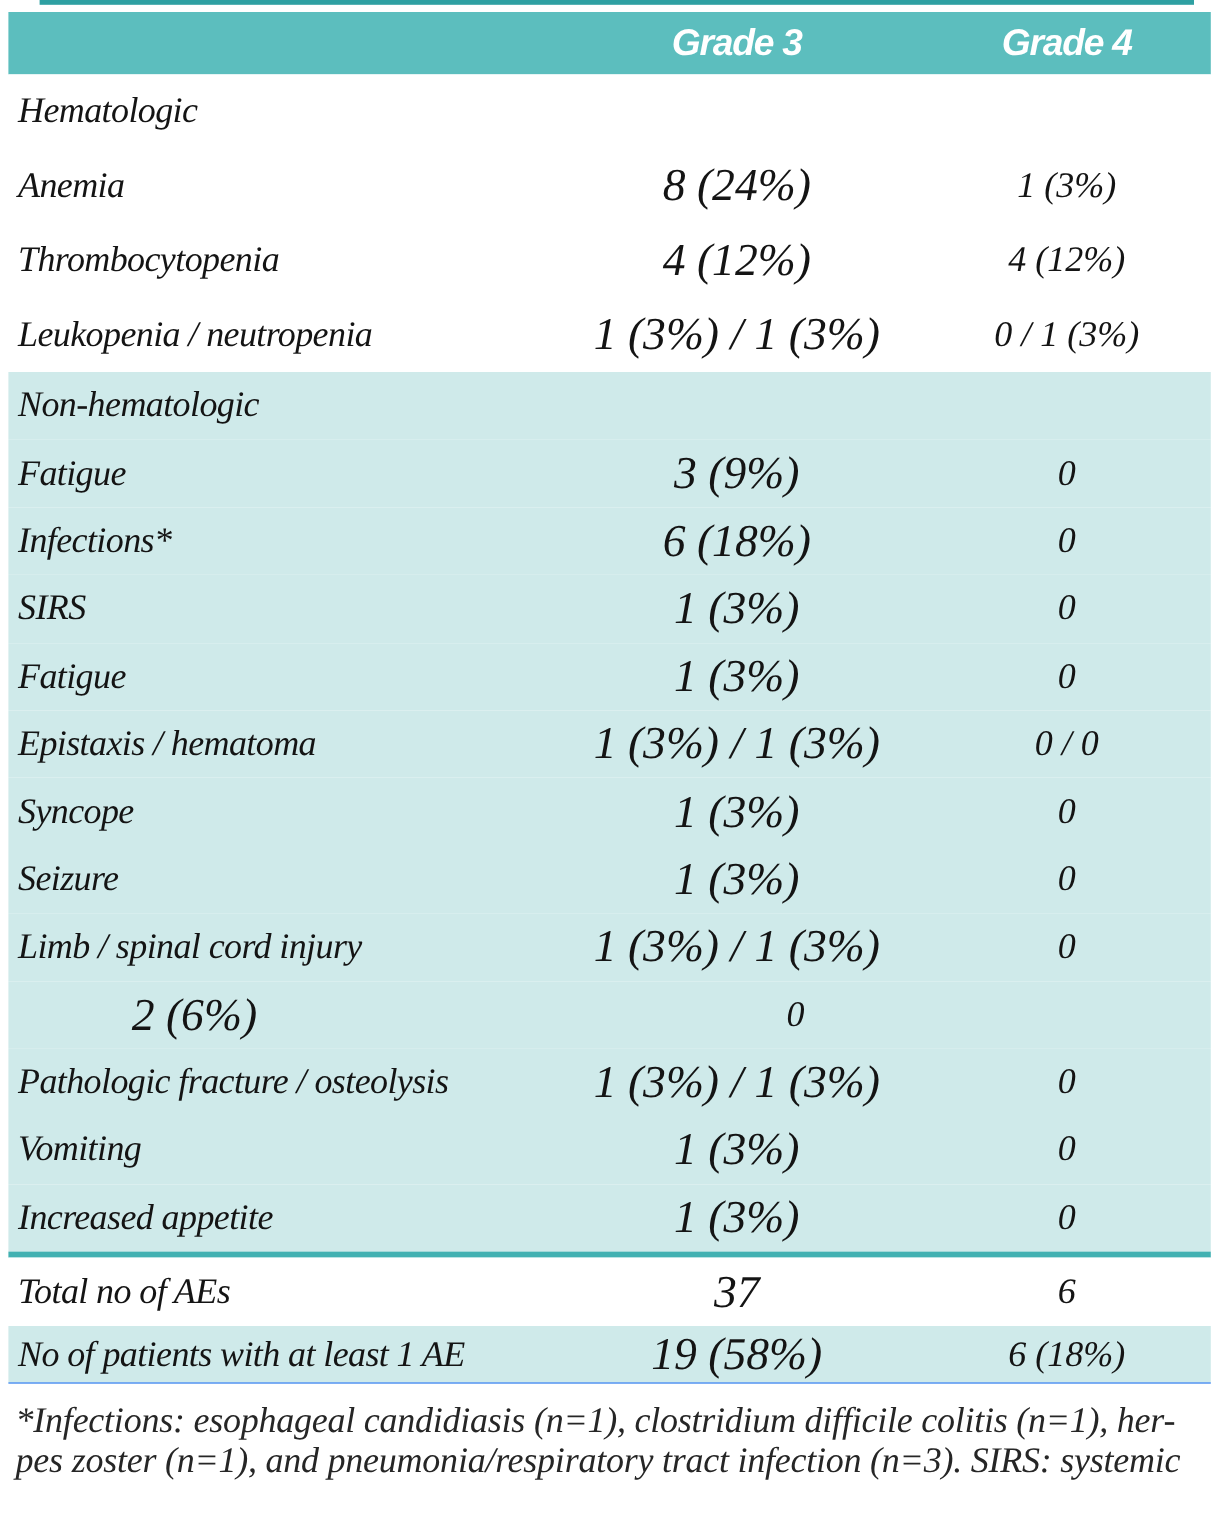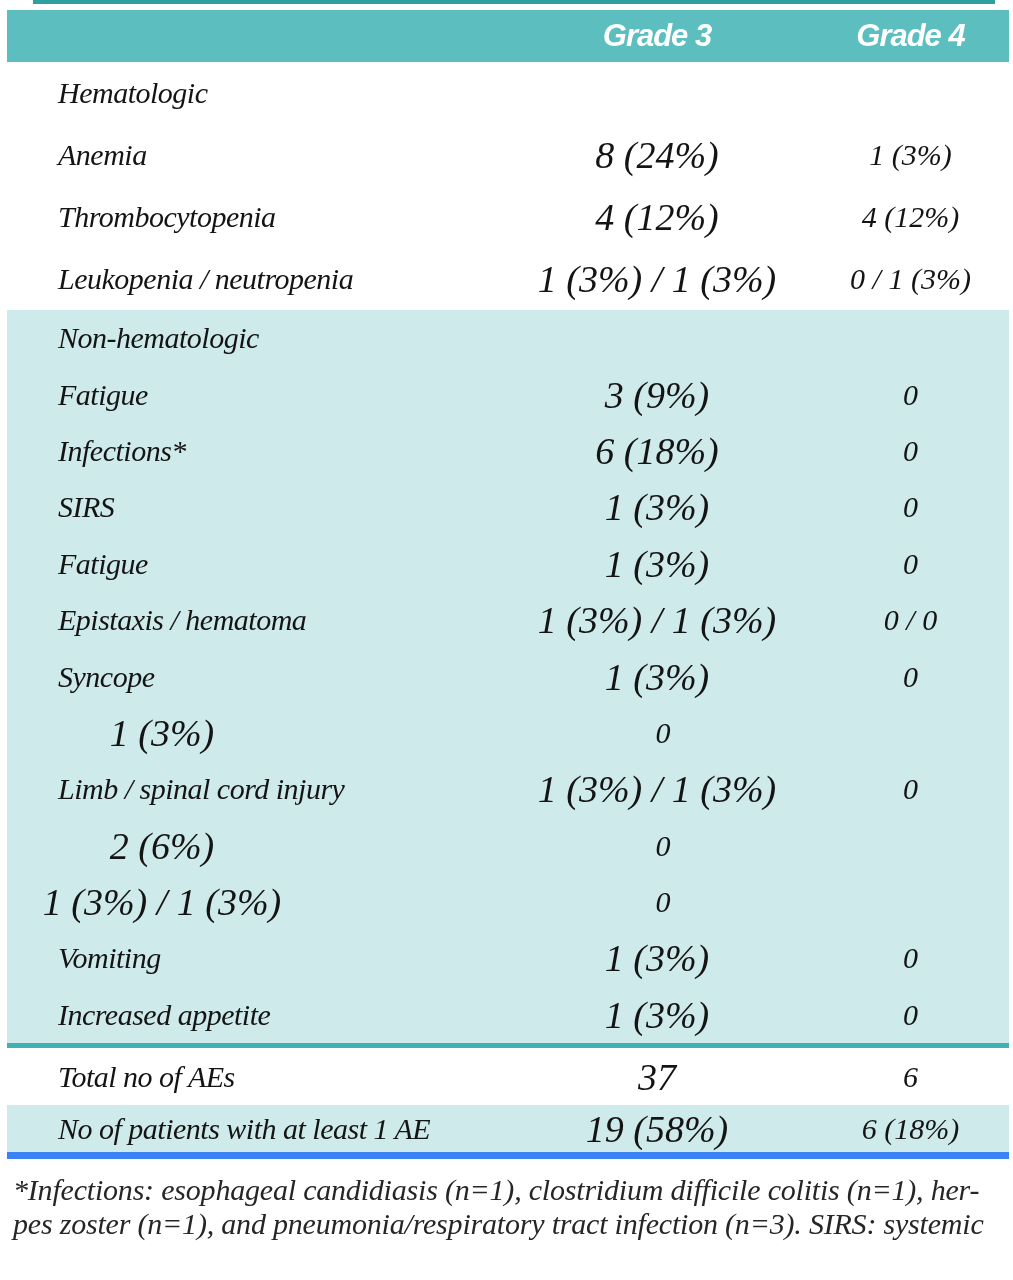--- a/index.html
+++ b/index.html
@@ -38,21 +38,20 @@
     align-items: center;
     width: 100%;
   }
   .c-label {
     flex: 0 0 444px;
     padding-left: 8px;
     text-align: left;
     font-size: 30px;
     letter-spacing: -0.5px;
     white-space: nowrap;
-    margin-left: 43px;
   }
   .c-g3 {
     flex: 0 0 310px;
     text-align: center;
     font-size: 38px;
     white-space: nowrap;
   }
   .c-g4 {
     flex: 1 1 auto;
     text-align: center;
@@ -77,21 +76,21 @@
     background: #42b1b2;
   }
   .row.total {
     height: 57px;
     background: #ffffff;
     align-items: center;
   }
   .row.patients {
     height: 47px;
     background: #cfeaea;
-    border-bottom: 7px solid #3b82f6;
+    border-bottom: 1px solid #3b82f6;
   }
   .footnote {
     padding: 14px 4px 0 6px;
     font-size: 30px;
     line-height: 34px;
     color: #262626;
     letter-spacing: -0.2px;
   }
   .footnote div { white-space: nowrap; }
 </style>
@@ -163,33 +162,35 @@
         <div class="c-label">Epistaxis / hematoma</div>
         <div class="c-g3">1 (3%) / 1 (3%)</div>
         <div class="c-g4">0 / 0</div>
       </div>
       <div class="row">
         <div class="c-label">Syncope</div>
         <div class="c-g3">1 (3%)</div>
         <div class="c-g4">0</div>
       </div>
       <div class="row">
+        <div class="c-label">Seizure</div>
         <div class="c-g3">1 (3%)</div>
         <div class="c-g4">0</div>
       </div>
       <div class="row">
         <div class="c-label">Limb / spinal cord injury</div>
         <div class="c-g3">1 (3%) / 1 (3%)</div>
         <div class="c-g4">0</div>
       </div>
       <div class="row">
         <div class="c-g3">2 (6%)</div>
         <div class="c-g4">0</div>
       </div>
       <div class="row">
+        <div class="c-label">Pathologic fracture / osteolysis</div>
         <div class="c-g3">1 (3%) / 1 (3%)</div>
         <div class="c-g4">0</div>
       </div>
       <div class="row">
         <div class="c-label">Vomiting</div>
         <div class="c-g3">1 (3%)</div>
         <div class="c-g4">0</div>
       </div>
       <div class="row">
         <div class="c-label">Increased appetite</div>

